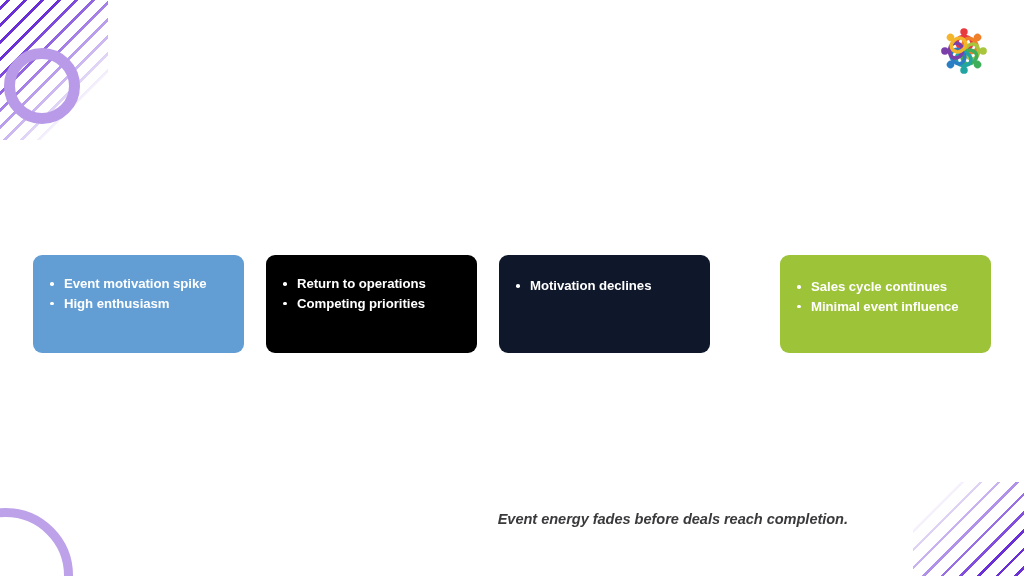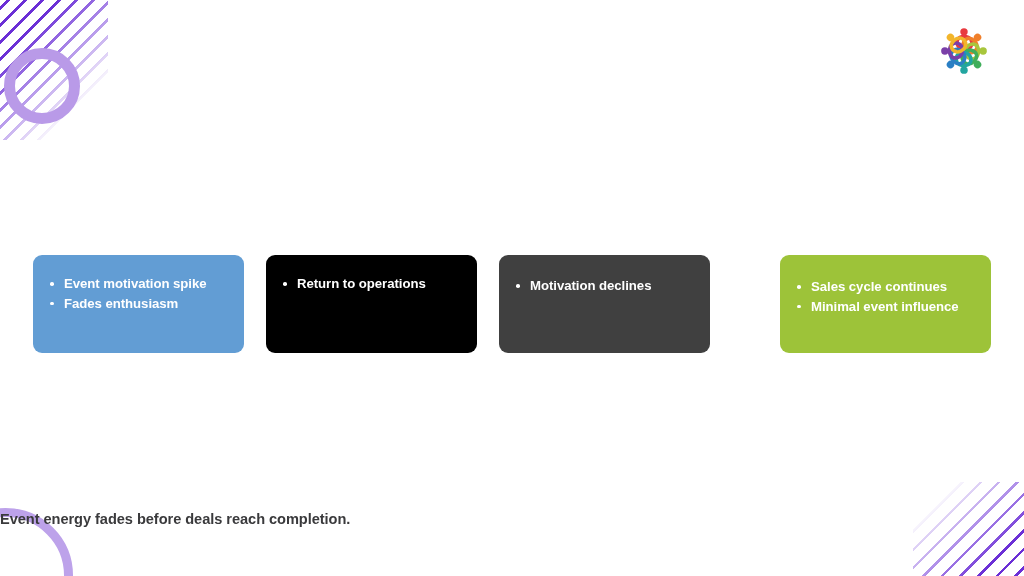--- a/index.html
+++ b/index.html
@@ -103,25 +103,26 @@
     background:#ffffff;
   }
   .card-2 { padding-top:22px; }
   .card-3 { padding-top:23px; }
 
   
   .footer {
     position:absolute;
     left:0; top:511px;
     width:848px;
-    text-align:left;
+    text-align:right;
     font-size:14.6px;
     font-weight:bold;
     color:#3a3a3c;
     letter-spacing:-0.05px;
+    font-style:italic;
   }
 </style>
 </head>
 <body>
 
 <div class="slide">
 
   <div class="deco deco-stripes-tl"></div>
   <div class="deco deco-ring-tl"></div>
   <div class="deco deco-ring-bl"></div>
@@ -166,31 +167,32 @@
       </g>
     </svg>
   </div>
 
 
   <div class="cards">
 
     <div class="card card-0" style="background: rgb(98, 157, 212);">
       <ul class="card-list">
         <li>Event motivation spike</li>
-        <li>Fades enthusiasm</li>
+        <li>High enthusiasm</li>
       </ul>
     </div>
 
     <div class="card card-1" style="background: #000000;">
       <ul class="card-list">
         <li>Return to operations</li>
-      </ul>
-    </div>
-
-    <div class="card card-2" style="background: #404040;">
+        <li>Competing priorities</li>
+      </ul>
+    </div>
+
+    <div class="card card-2" style="background: #0f172a;">
       <ul class="card-list">
         <li>Motivation declines</li>
       </ul>
     </div>
 
     <div class="card card-3" style="background: rgb(157, 195, 57); margin-left: 48px;">
       <ul class="card-list">
         <li>Sales cycle continues</li>
         <li>Minimal event influence</li>
       </ul>

